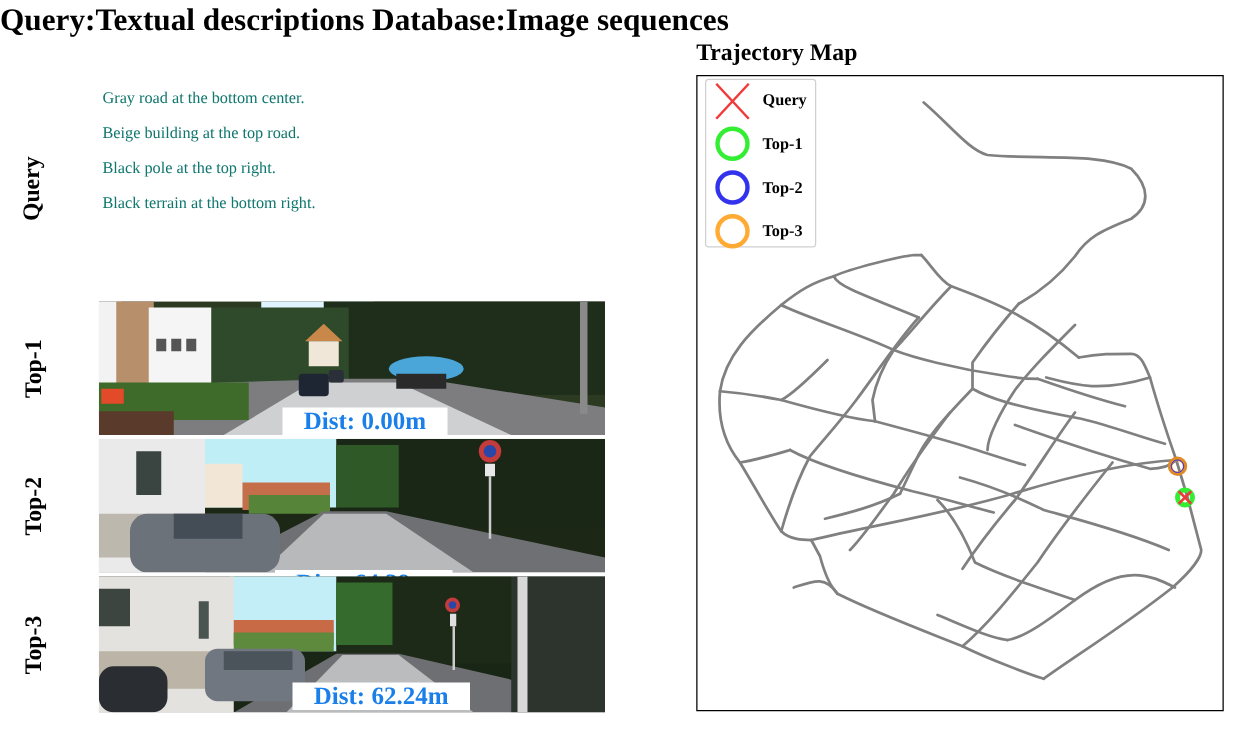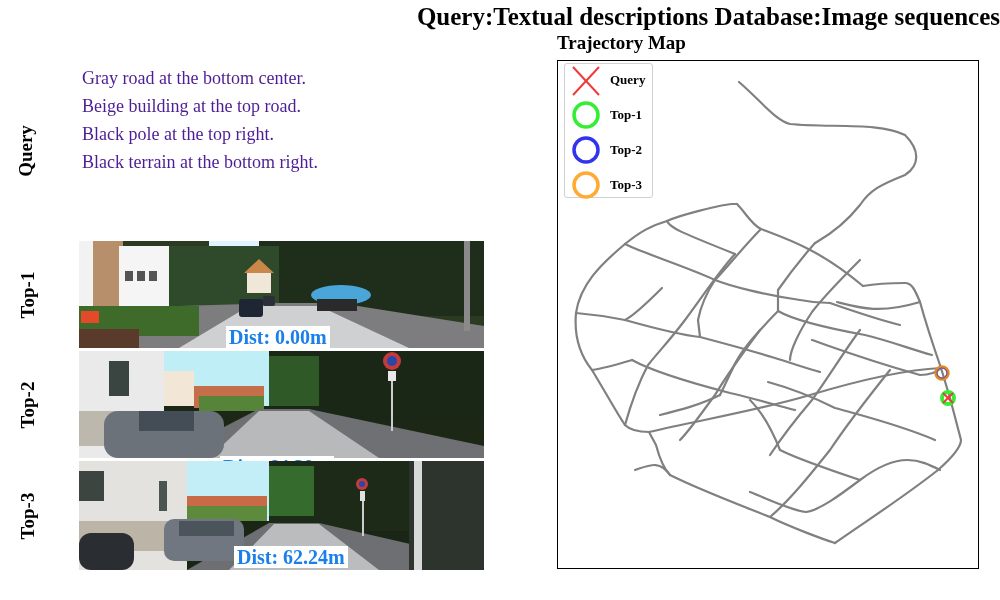--- a/index.html
+++ b/index.html
@@ -1,24 +1,24 @@
 <!DOCTYPE html>
 <html><head>
 <meta charset="utf-8">
 <style>
   html, body { margin:0; padding:0; background:#ffffff; }
   body { width:1000px; height:600px; position:relative; overflow:hidden; font-family:"Liberation Serif", "DejaVu Serif", serif; color:#000; }
-  .main-title { position:absolute; left:0; width:1000px; top:2px; text-align:right; font-weight:bold; font-size:25px; line-height:30px; }
+  .main-title { position:absolute; left:0; width:1000px; top:2px; text-align:left; font-weight:bold; font-size:25px; line-height:30px; }
   .map-title { position:absolute; left:557px; width:424px; top:32px; font-weight:bold; font-size:19px; line-height:22px; }
   .row-label { position:absolute; font-weight:bold; font-size:19px; transform:rotate(-90deg); transform-origin:center center; white-space:nowrap; width:120px; text-align:center; line-height:22px; }
   .query-lines { position:absolute; left:82px; top:64px; }
-  .query-line { font-size:18px; line-height:28px; white-space:nowrap; color:#4c1d95; }
+  .query-line { font-size:13px; line-height:28px; white-space:nowrap; color:#0f766e; }
   .photo { position:absolute; left:79px; width:405px; overflow:hidden; }
   .photo svg { display:block; }
-  .dist-label { position:absolute; background:#fff; color:#1a7fe8; font-weight:bold; font-size:20px; line-height:22px; padding:0 3px; white-space:nowrap; }
+  .dist-label { position:absolute; background:#fff; color:#1a7fe8; font-weight:bold; font-size:20px; line-height:22px; padding:0 17px; white-space:nowrap; }
   .map-box { position:absolute; left:557px; top:60px; width:422px; height:509px; border:1.5px solid #000; box-sizing:border-box; background:#fff; }
   .legend { position:absolute; left:564px; top:63px; width:87px; height:133px; border:1px solid #d0d0d0; border-radius:3px; background:#fff; }
   .legend-item { position:absolute; left:0; height:34px; width:87px; }
   .legend-label { position:absolute; left:45px; top:8px; font-weight:bold; font-size:13px; line-height:16px; }
 </style>
 </head>
 <body>
 
 <div class="main-title">Query:Textual descriptions Database:Image sequences</div>
 

